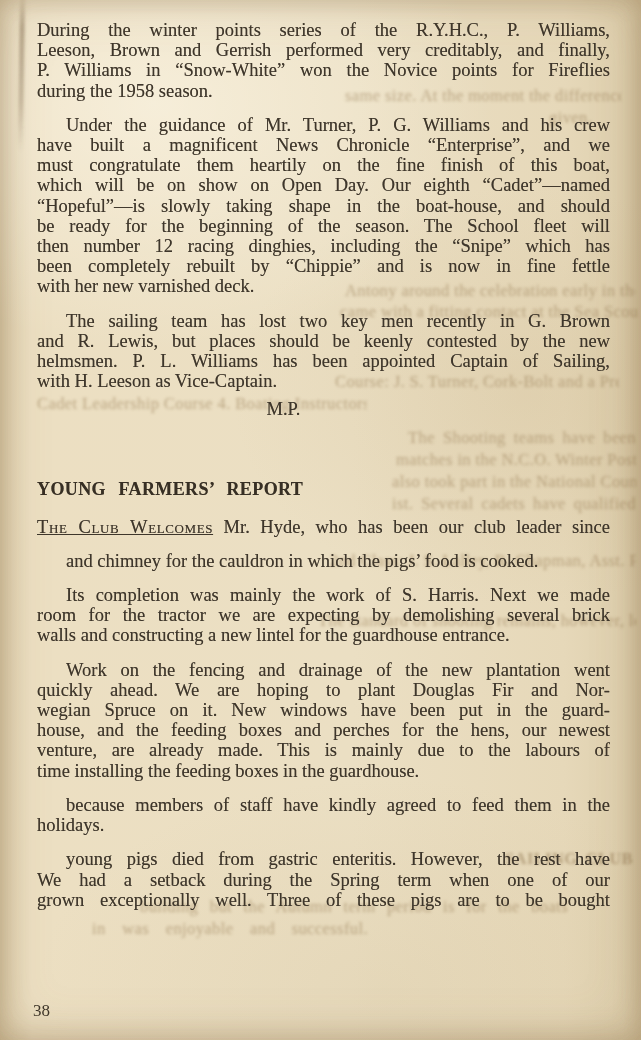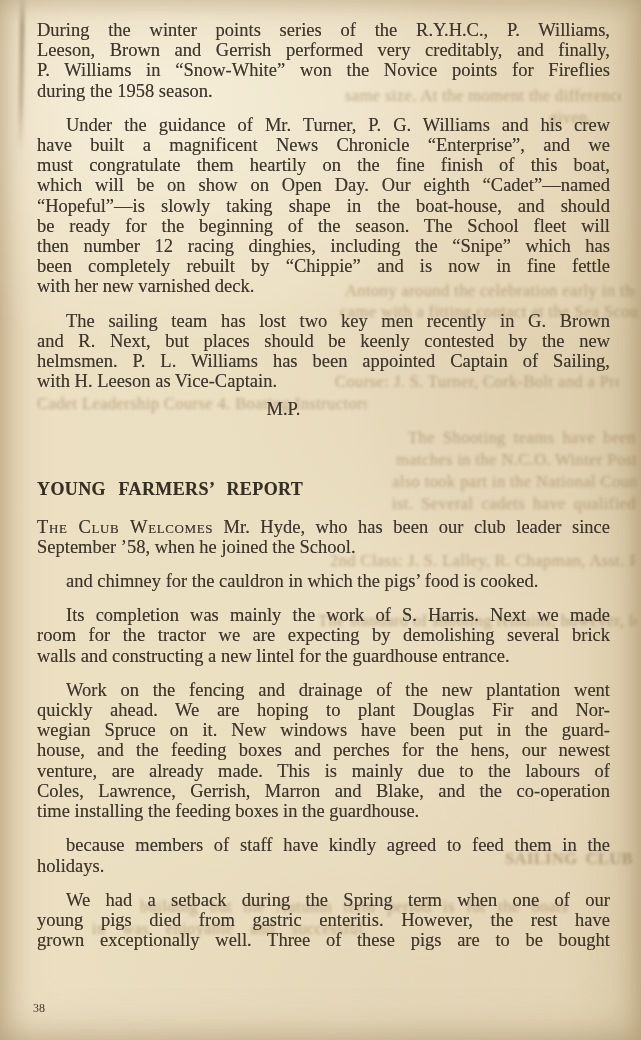--- a/index.html
+++ b/index.html
@@ -62,22 +62,22 @@
   .jl { display: block; width: 100%; text-align: left; }
   .para.indent .j:first-child, .para.indent .jl:first-child { text-indent: 29px; }
   .signature { margin-top: 8px; text-align: center; padding-right: 80px; }
   .heading {
     margin: 56px 0 0 0;
     font-size: 18px; line-height: 26px; font-weight: bold;
     letter-spacing: 0.4px; word-spacing: 0.42em;
     color: #372f24;
   }
   .lead-para { margin-top: 15px; }
-  .smallcaps { font-variant: small-caps; letter-spacing: 0.6px; }
-  .page-number { position: absolute; left: 33px; top: 1001px; z-index: 3; font-size: 12px; color: #3e362b; }
+  .smallcaps { font-variant: small-caps; letter-spacing: 0.6px; text-decoration: underline; }
+  .page-number { position: absolute; left: 33px; top: 1001px; z-index: 3; font-size: 17px; color: #3e362b; }
 </style>
 </head>
 <body>
 
 <div class="page">
 
   <div class="crease"></div>
 
   <div class="ghost" style="left:345px; top:86px;  width:276px;">same size.   At the moment the difference</div>
   <div class="ghost" style="left:549px; top:108px; width:62px;">given.</div>
@@ -112,64 +112,62 @@
         <span class="j">which will be on show on Open Day.  Our eighth “Cadet”—named</span>
         <span class="j">“Hopeful”—is slowly taking shape in the boat-house, and should</span>
         <span class="j">be ready for the beginning of the season.  The School fleet will</span>
         <span class="j">then number 12 racing dinghies, including the “Snipe” which has</span>
         <span class="j">been completely rebuilt by “Chippie” and is now in fine fettle</span>
         <span class="jl">with her new varnished deck.</span>
       </div>
 
       <div class="para indent">
         <span class="j">The sailing team has lost two key men recently in G. Brown</span>
-        <span class="j">and R. Next, but places should be keenly contested by the new</span>
+        <span class="j">and R. Lewis, but places should be keenly contested by the new</span>
         <span class="j">helmsmen.  P. L. Williams has been appointed Captain of Sailing,</span>
         <span class="jl">with H. Leeson as Vice-Captain.</span>
       </div>
 
       <div class="signature">M.P.</div>
     </section>
 
     <section>
       <h2 class="heading">YOUNG FARMERS’ REPORT</h2>
 
       <div class="para lead-para">
         <span class="j"><span class="smallcaps">The Club Welcomes</span> <span>Mr. Hyde, who has been our club leader since</span></span>
-        <span class="jl">September ’58, when he joined the School.</span>
       </div>
 
       <div class="para indent">
         <span class="jl">and chimney for the cauldron in which the pigs’ food is cooked.</span>
       </div>
 
       <div class="para indent">
         <span class="j">Its completion was mainly the work of S. Harris.  Next we made</span>
         <span class="j">room for the tractor we are expecting by demolishing several brick</span>
         <span class="jl">walls and constructing a new lintel for the guardhouse entrance.</span>
       </div>
 
       <div class="para indent">
         <span class="j">Work on the fencing and drainage of the new plantation went</span>
         <span class="j">quickly ahead.  We are hoping to plant Douglas Fir and Nor-</span>
         <span class="j">wegian Spruce on it.  New windows have been put in the guard-</span>
         <span class="j">house, and the feeding boxes and perches for the hens, our newest</span>
         <span class="j">venture, are already made.  This is mainly due to the labours of</span>
-        <span class="j">Coles, Lawrence, Gerrish, Marron and Blake, and the co-operation</span>
         <span class="jl">time installing the feeding boxes in the guardhouse.</span>
       </div>
 
       <div class="para indent">
         <span class="j">because members of staff have kindly agreed to feed them in the</span>
         <span class="jl">holidays.</span>
       </div>
 
       <div class="para indent">
+        <span class="j">young pigs died from gastric enteritis.  However, the rest have</span>
         <span class="j">We had a setback during the Spring term when one of our</span>
-        <span class="j">young pigs died from gastric enteritis.  However, the rest have</span>
         <span class="j">grown exceptionally well.  Three of these pigs are to be bought</span>
       </div>
     </section>
 
   </div>
 
   <div class="page-number">38</div>
 
   <div class="vignette"></div>
 </div>

